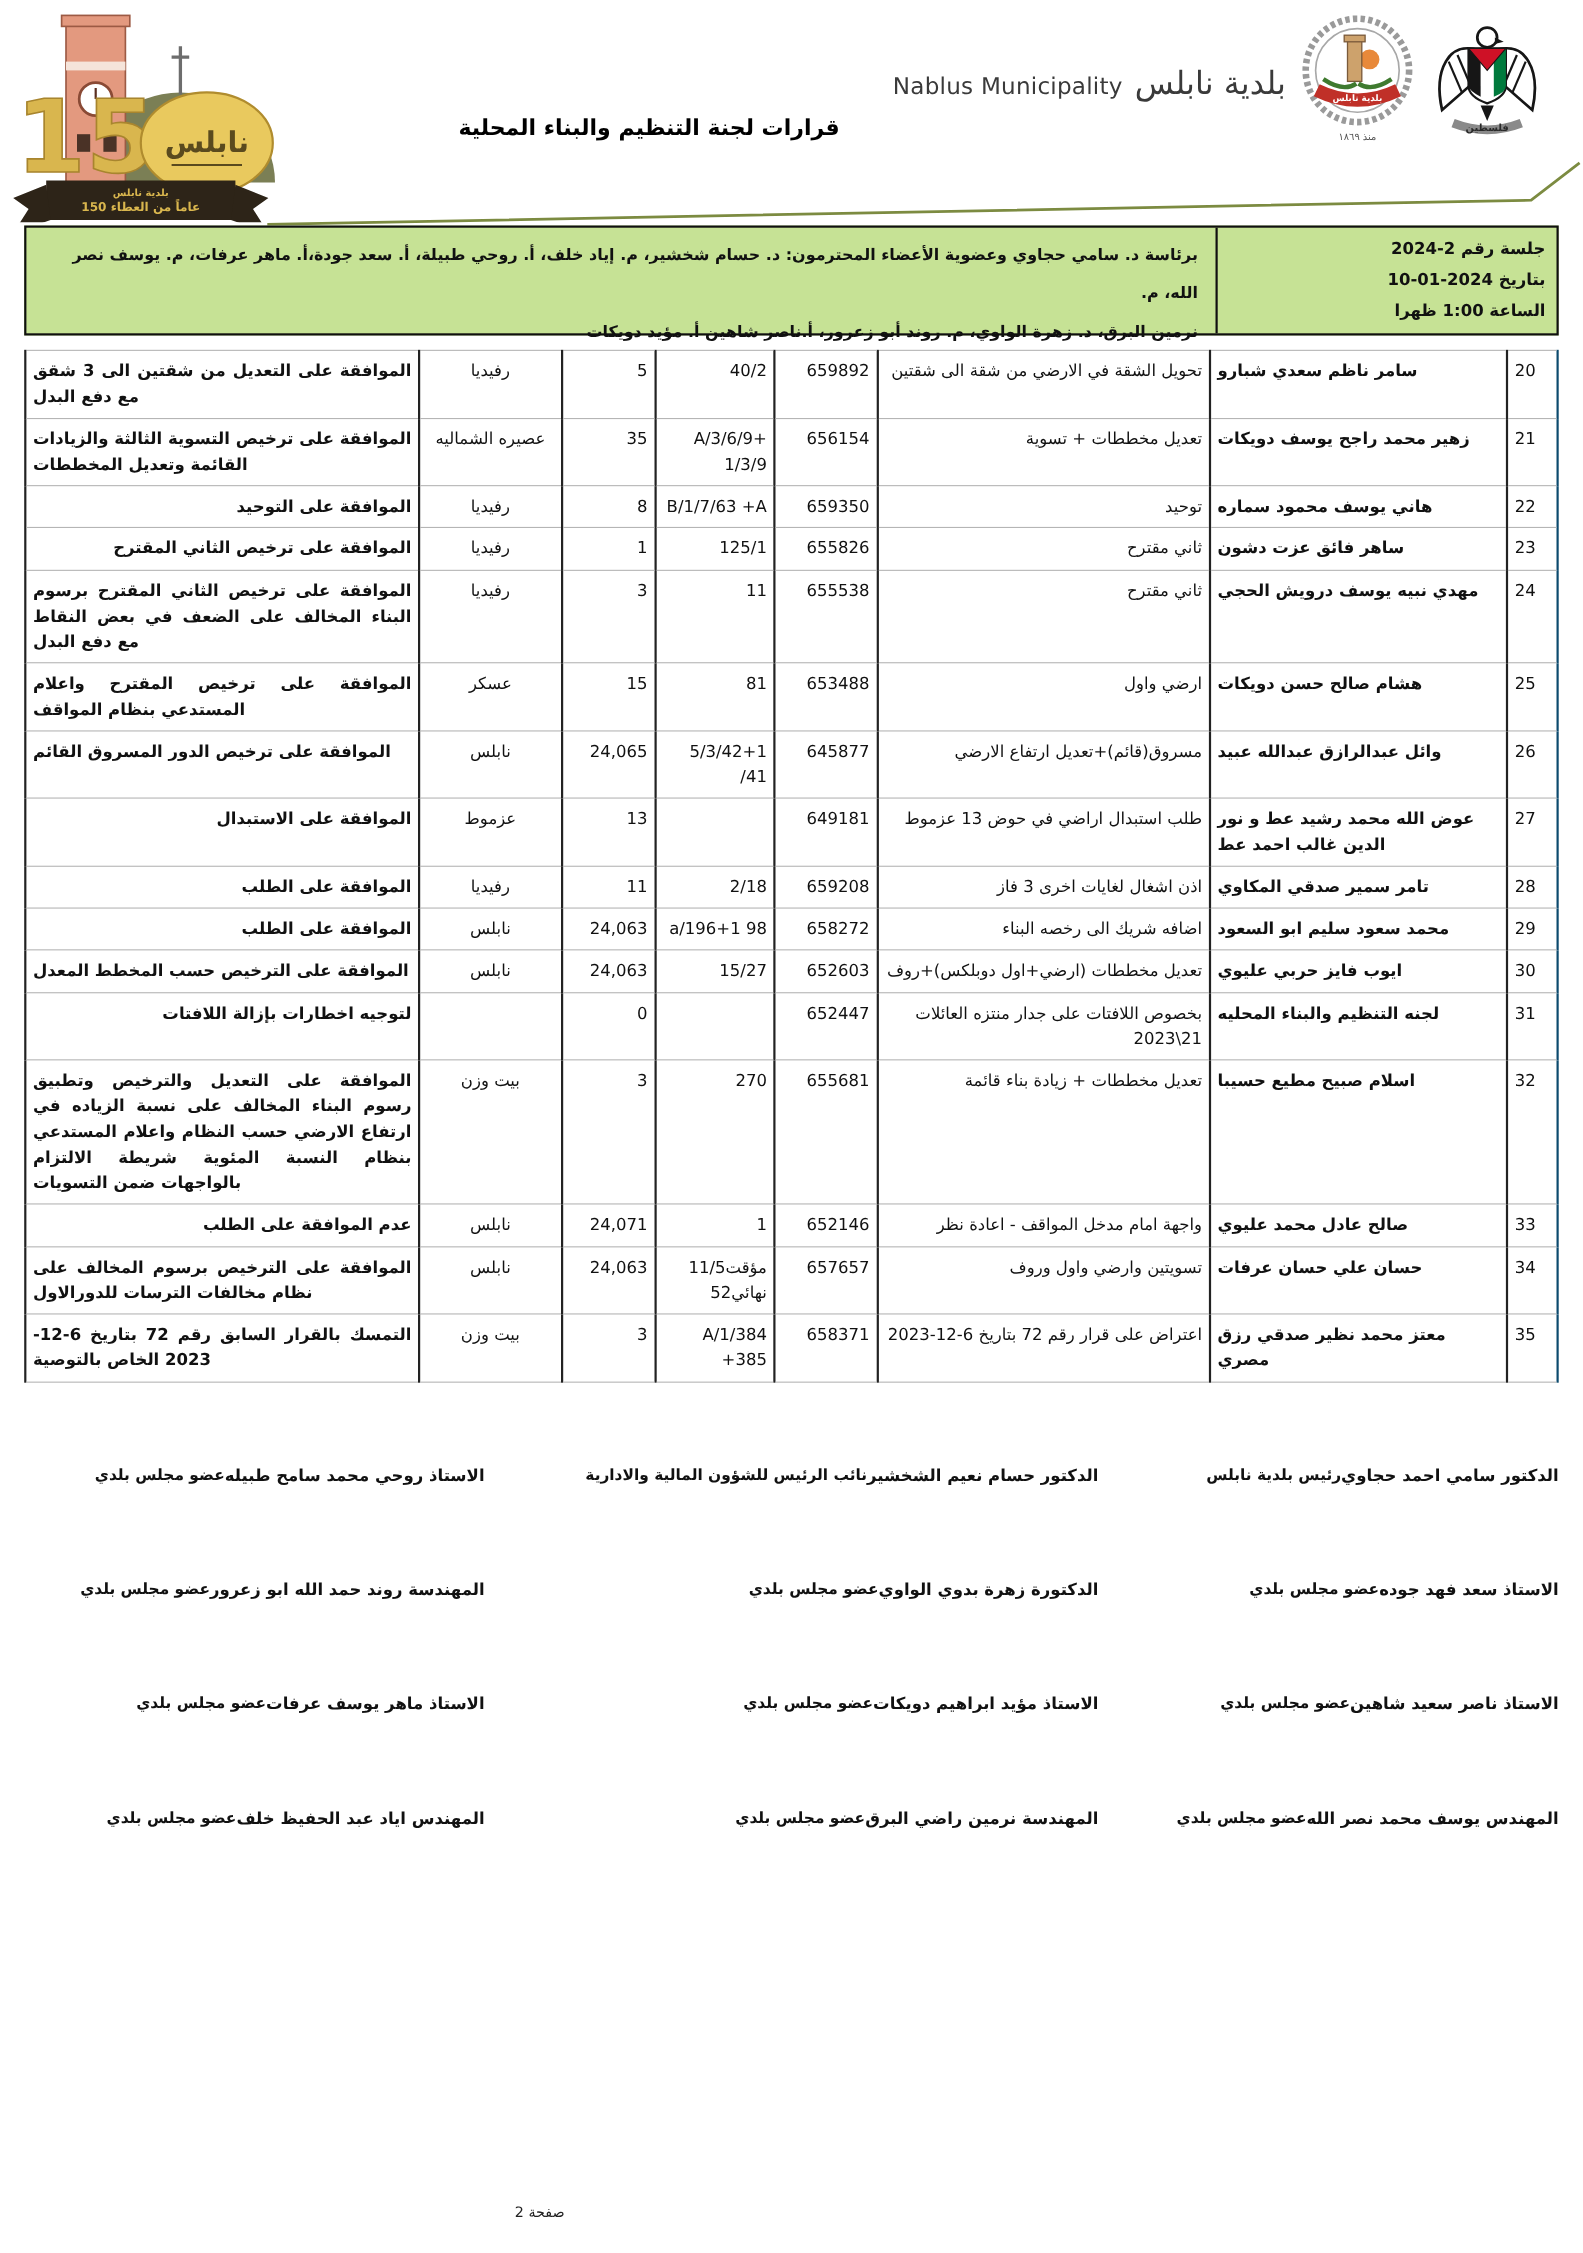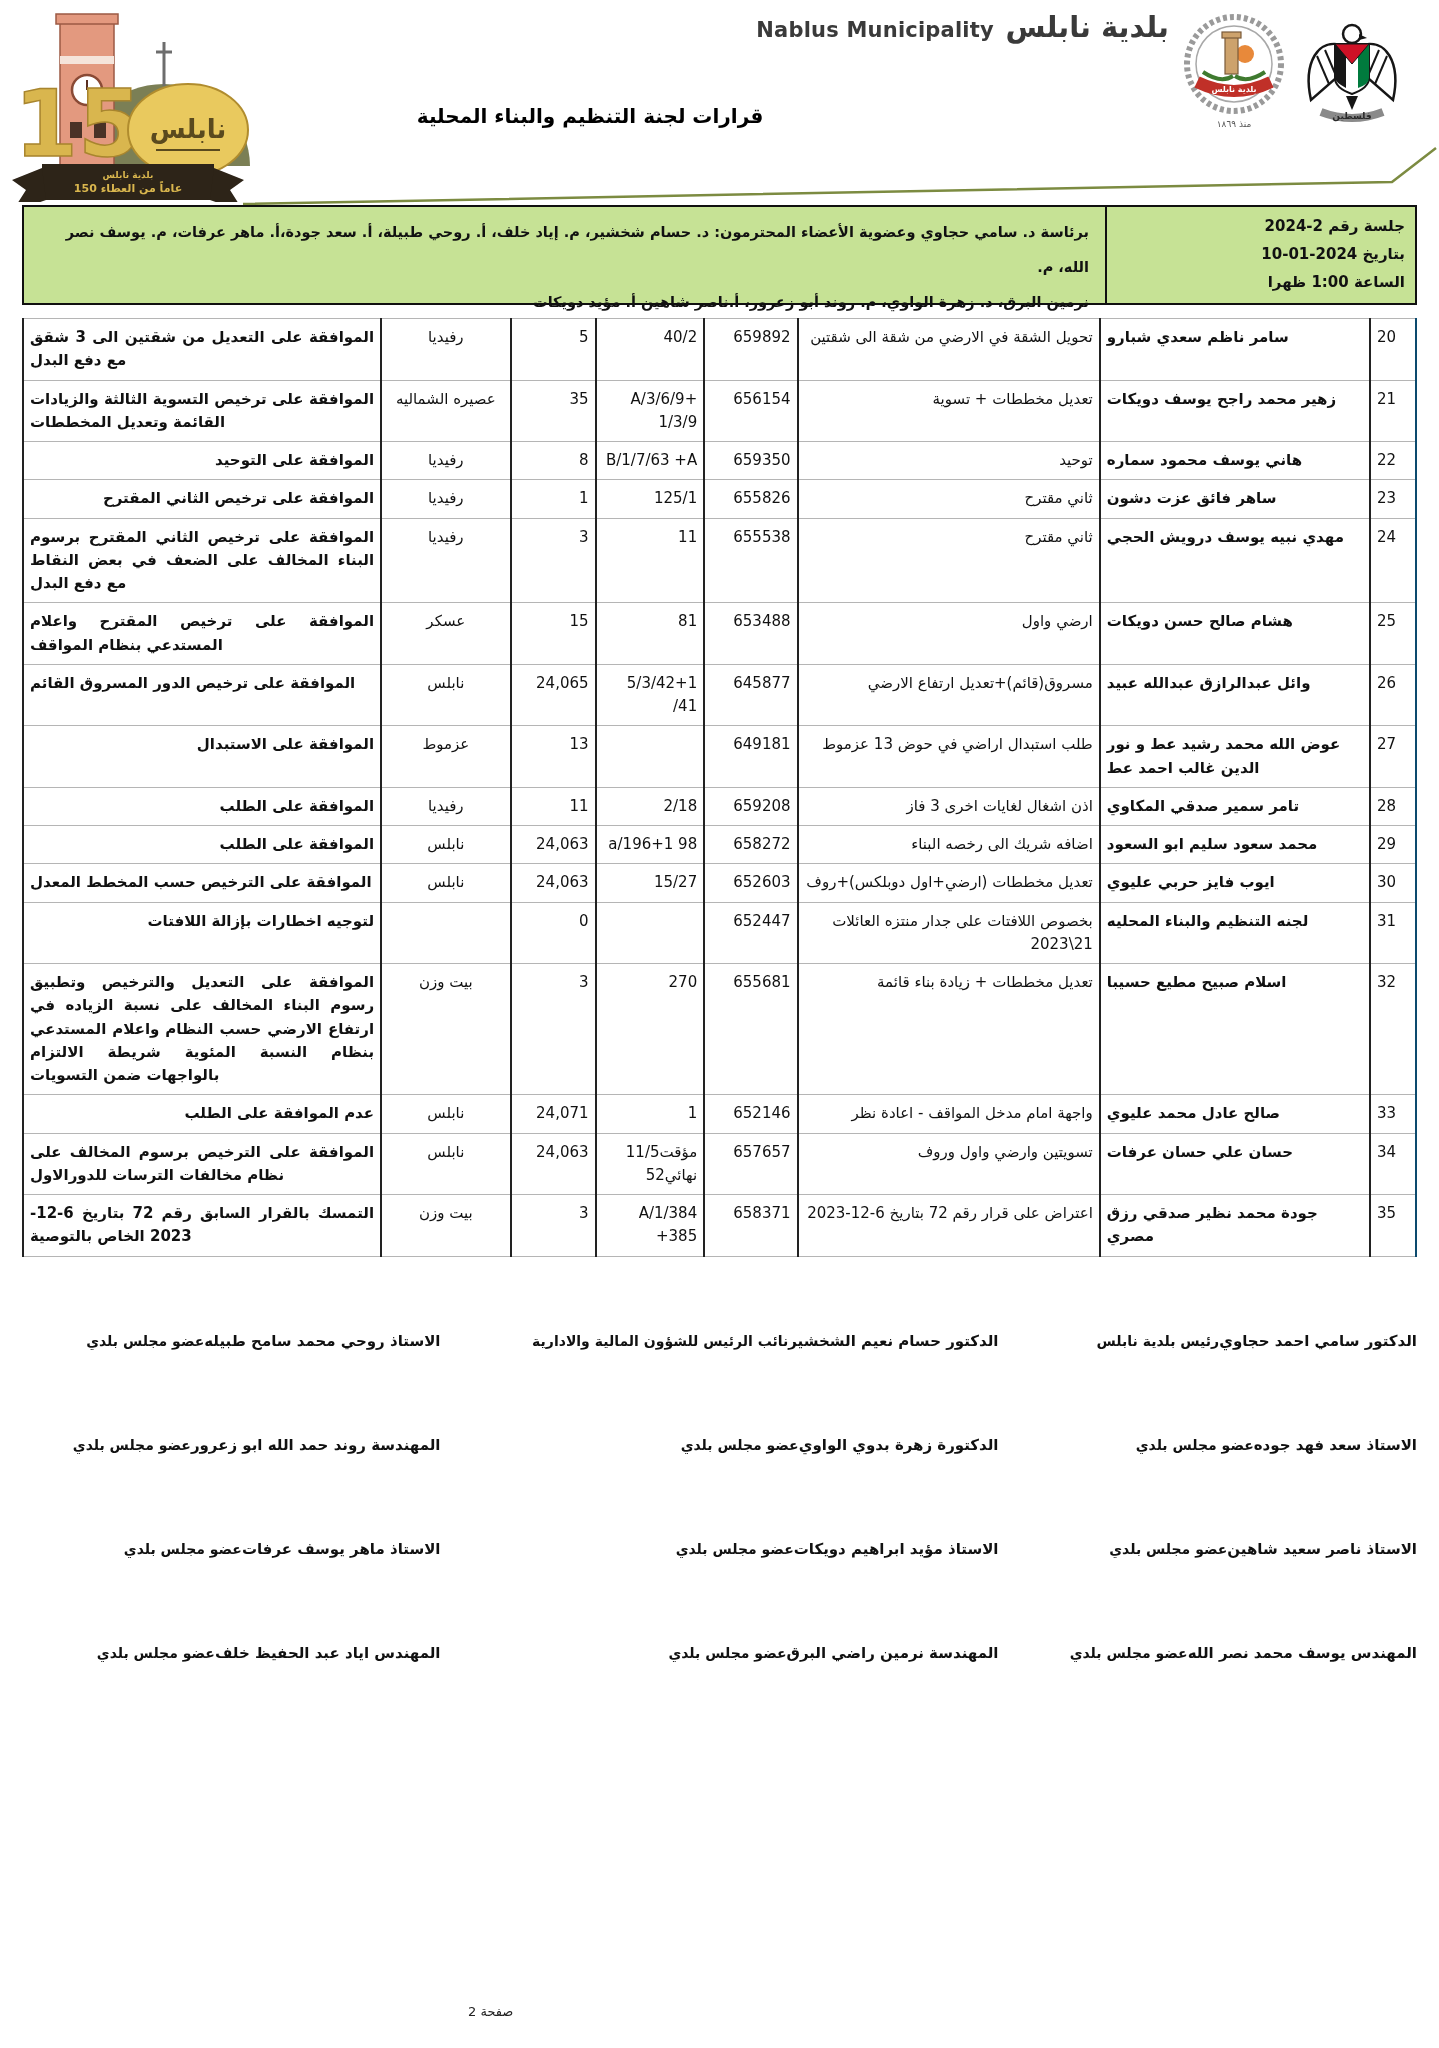--- a/index.html
+++ b/index.html
@@ -4,21 +4,21 @@
 <style>
   html,body{margin:0;padding:0}
   body{
     width:1439px;height:2048px;position:relative;background:#ffffff;
     font-family:"DejaVu Sans",sans-serif;color:#111;overflow:hidden;
   }
   
   .header{position:absolute;top:0;left:0;width:1439px;height:240px}
   .logo150{position:absolute;top:4px;left:6px}
   .brand{position:absolute;top:10px;right:34px;display:flex;align-items:flex-start;gap:12px}
-  .brand-text{white-space:nowrap;direction:ltr;color:#3a3a3a;font-weight:bold}
+  .brand-text{margin-top:48px;white-space:nowrap;direction:ltr;color:#3a3a3a;font-weight:normal}
   .brand-text .en{font-size:21px;letter-spacing:.2px}
   .brand-text .ar{font-size:29px;margin-left:6px}
   .hline{position:absolute;top:140px;left:0;width:1439px;height:72px;pointer-events:none}
   .doc-title{
     position:absolute;top:104px;left:0;width:1180px;text-align:center;
     direction:rtl;font-size:20px;font-weight:bold;color:#000;
   }
   
   .session{
     position:absolute;top:205px;left:22px;width:1395px;height:100px;box-sizing:border-box;
@@ -315,21 +315,21 @@
     <td class="name">حسان علي حسان عرفات</td>
     <td class="desc">تسويتين وارضي واول وروف</td>
     <td class="file" dir="ltr">657657</td>
     <td class="plot">مؤقت11/5 نهائي52</td>
     <td class="fee" dir="ltr">24,063</td>
     <td class="loc">نابلس</td>
     <td class="dec just">الموافقة على الترخيص برسوم المخالف على نظام مخالفات الترسات للدورالاول</td>
   </tr>
         <tr>
     <td class="no">35</td>
-    <td class="name">جودة محمد نظير صدقي رزق مصري</td>
+    <td class="name">معتز محمد نظير صدقي رزق مصري</td>
     <td class="desc">اعتراض على قرار رقم 72 بتاريخ 6-12-2023</td>
     <td class="file" dir="ltr">658371</td>
     <td class="plot" dir="ltr">A/1/384 +385</td>
     <td class="fee" dir="ltr">3</td>
     <td class="loc">بيت وزن</td>
     <td class="dec just">التمسك بالقرار السابق رقم 72 بتاريخ 6-12-2023 الخاص بالتوصية</td>
   </tr>
       </tbody>
   </table>
 

